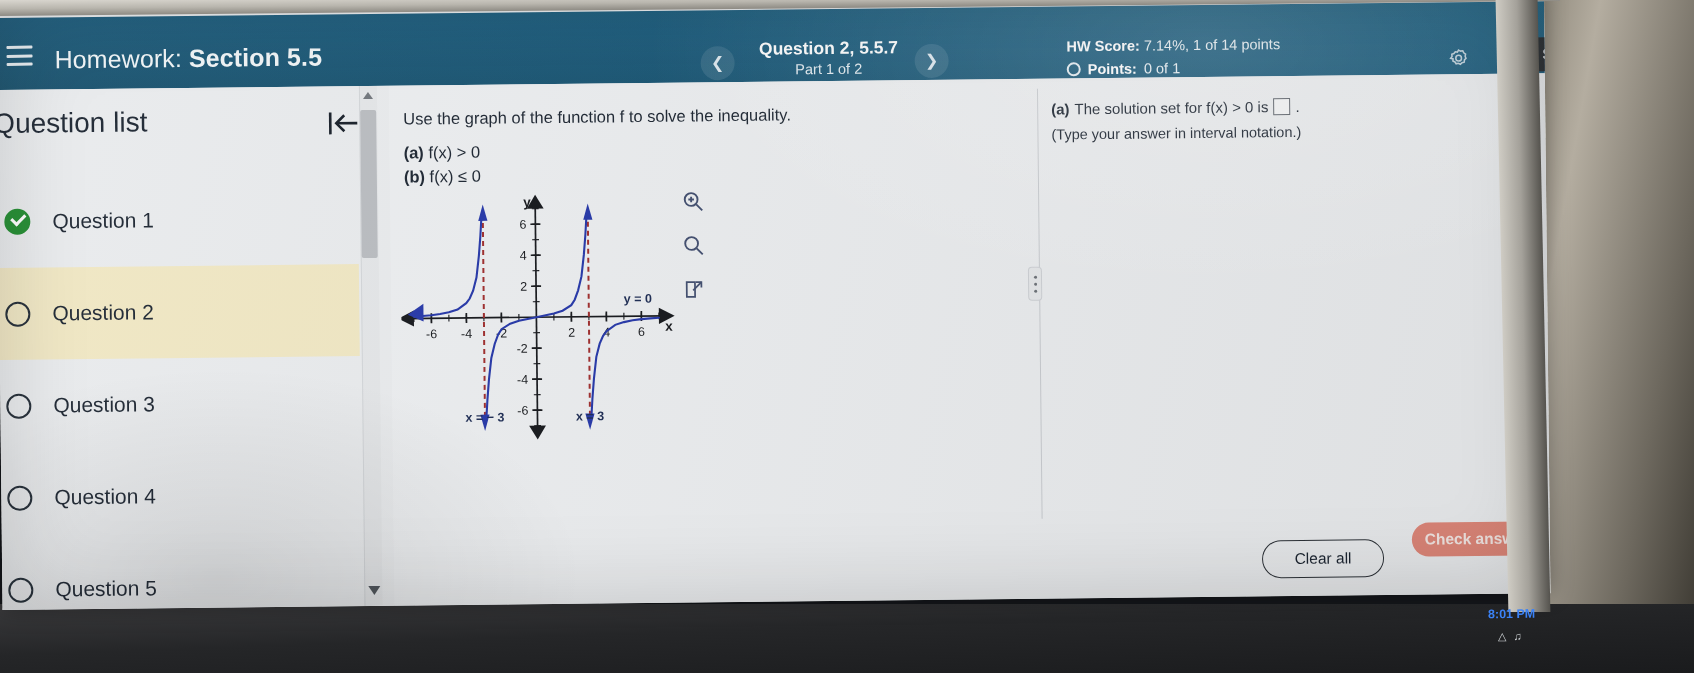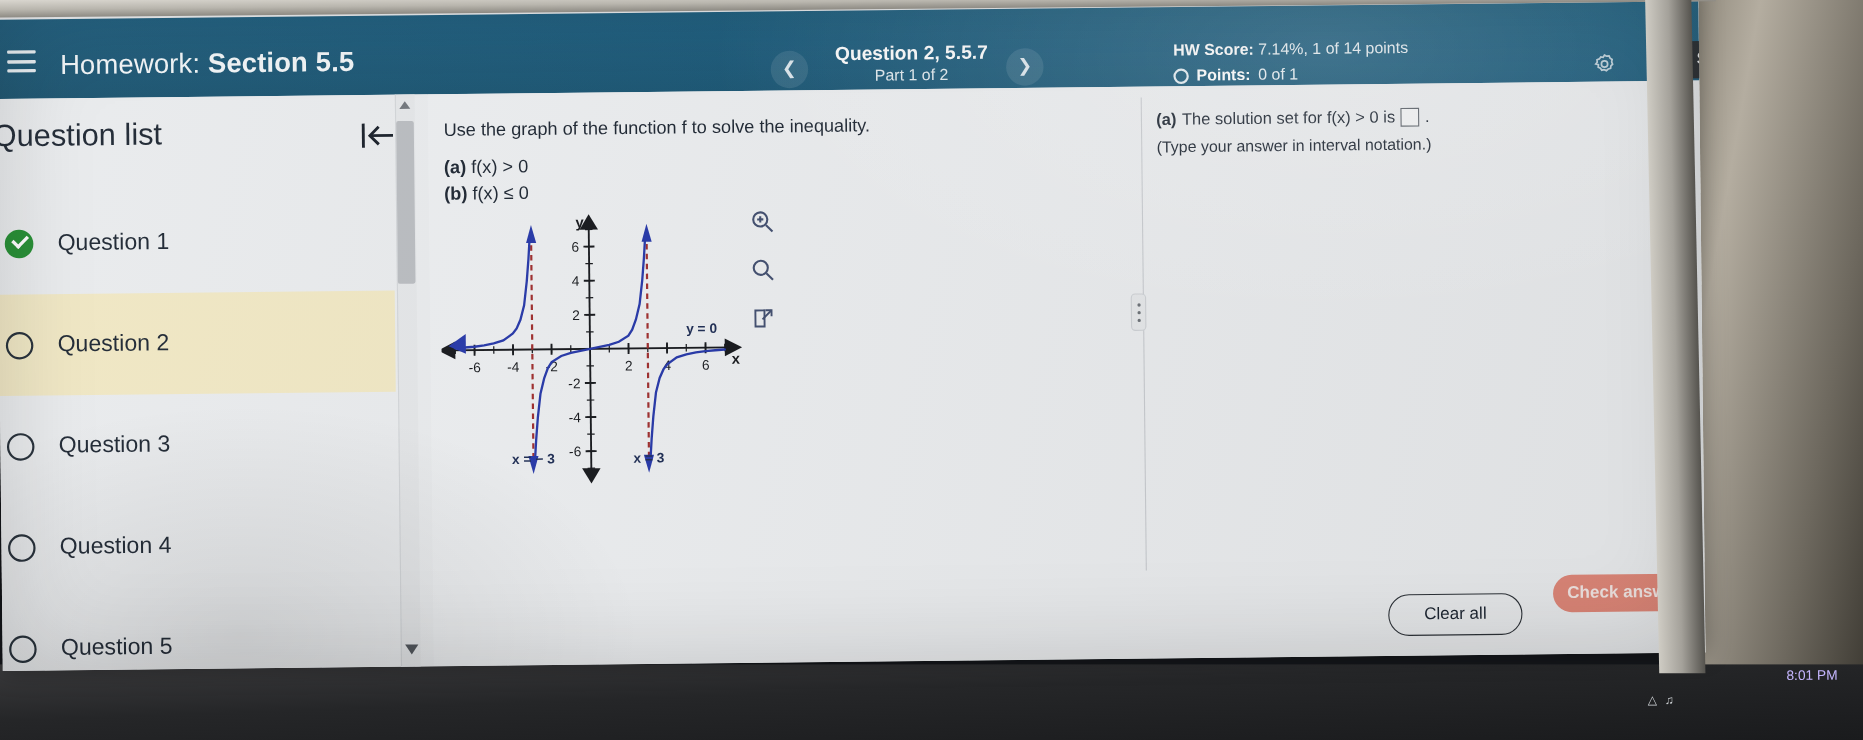--- a/index.html
+++ b/index.html
@@ -241,24 +241,25 @@
   .check-answer {
     position: absolute; left: 1018px; top: 448px; width: 130px; height: 34px;
     background: #e08070; border-radius: 17px; border: none;
     color: #f6e9e6; font-size: 15.5px; font-weight: 700; cursor: pointer;
     font-family: "Liberation Sans", sans-serif;
     opacity: .92;
   }
 
   
   .clock {
-    position: absolute; left: 1624px; top: 607px;
-    font-size: 12.5px; color: #c4b5fd; white-space: nowrap;
+    position: absolute; left: 1488px; top: 607px;
+    font-size: 12.5px; color: #3b82f6; white-space: nowrap;
     transform: rotate(-0.6deg);
     z-index: 70;
+    font-weight: bold;
   }
   .tray {
     position: absolute; left: 1498px; top: 630px;
     font-size: 11px; color: #cfd3d6; letter-spacing: 2px;
     z-index: 70;
   }
   .corner-text {
     position: absolute; left: 1262px; top: 0px;
     font-size: 10px; color: #6b6f73; letter-spacing: 1px; opacity:.7;
   }

